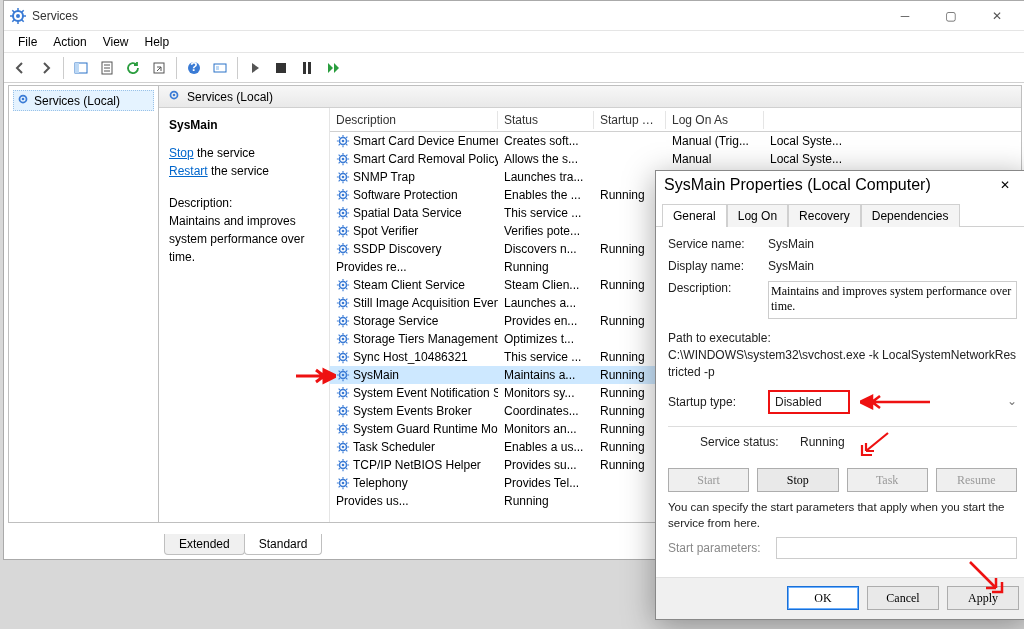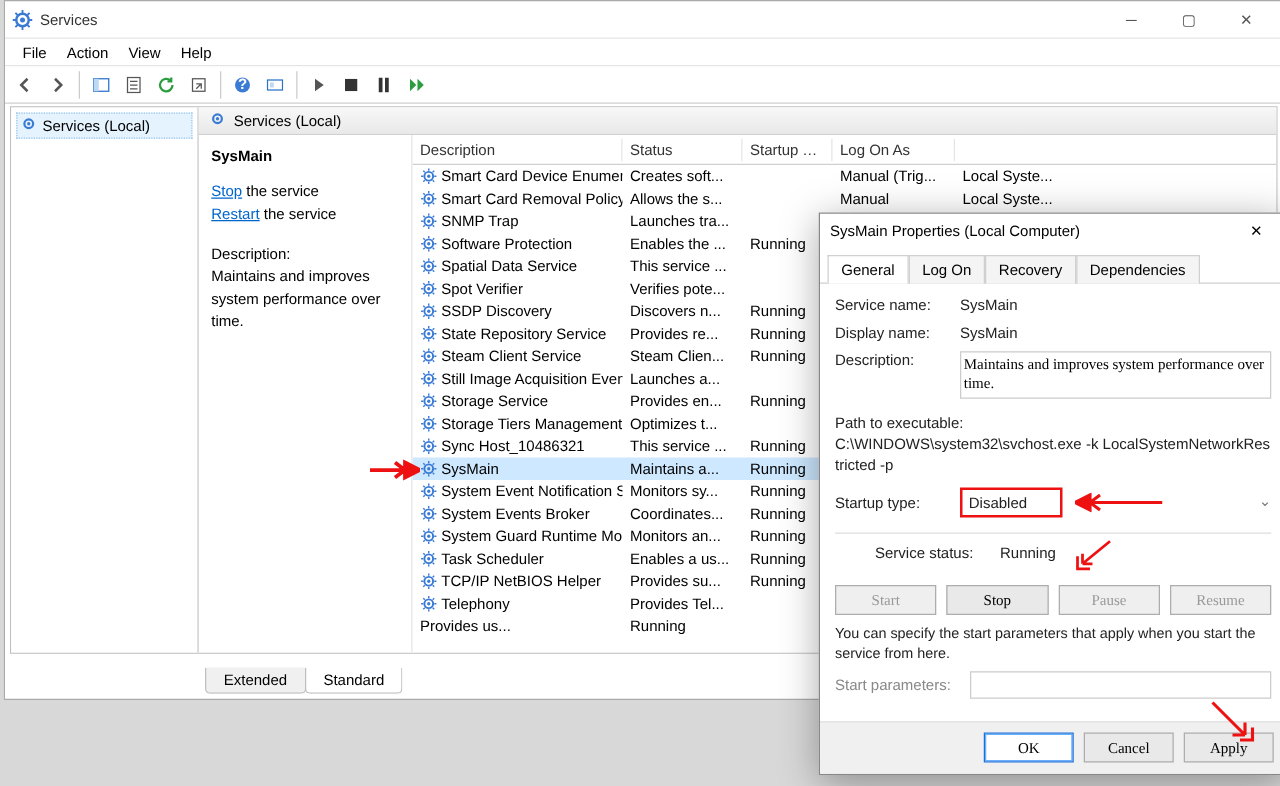--- a/index.html
+++ b/index.html
@@ -45,21 +45,21 @@
 .tabs-bottom { position:absolute; bottom:4px; left:160px; height:26px; display:flex; align-items:flex-end; }
 .tabb { border:1px solid #bfbfbf; border-top:none; padding:3px 14px; background:#fff; border-radius:0 0 4px 4px; margin-right:-1px; }
 .tabb.inactive { background:#f0f0f0; }
 
 
 .red-arrow { position:absolute; pointer-events:none; }
 
 
 .dlg { position:absolute; left:655px; top:170px; width:375px; height:450px; background:#fff; border:1px solid #888; box-shadow:0 6px 30px rgba(0,0,0,.35); }
 .dlg .dlg-title { height:28px; display:flex; align-items:center; padding:0 8px; }
-.dlg .dlg-title .dt { flex:1; font-size:12px; }
+.dlg .dlg-title .dt { flex:1; font-size:16px; }
 .dlg .dclose { width:32px; height:24px; display:flex; align-items:center; justify-content:center; }
 .dlg-tabs { display:flex; border-bottom:1px solid #d0d0d0; padding:4px 6px 0 6px; gap:0; }
 .dlg-tab { padding:4px 10px; border:1px solid #d0d0d0; border-bottom:none; background:#f4f4f4; position:relative; top:1px; }
 .dlg-tab.active { background:#fff; }
 .dlg-body { padding:10px 12px 8px 12px; font-size:12px; color:#222; }
 .field-row { display:flex; margin-bottom:8px; align-items:flex-start; }
 .field-row .lab { width:100px; flex:0 0 100px; }
 .field-row .val { flex:1; }
 textarea.desc { width:100%; height:38px; resize:none; border:1px solid #ccc; font:12px "Segoe UI"; padding:2px; background:#fff; }
 .path-block { margin:6px 0 10px 0; line-height:1.4; }
@@ -311,28 +311,20 @@
                     <path d="M8 1v2M8 13v2M1 8h2M13 8h2M3 3l1.4 1.4M11.6 11.6L13 13M3 13l1.4-1.4M11.6 4.4L13 3" stroke="#3a7bd5" stroke-width="1.3"></path>
                   </svg>
                   <span>SSDP Discovery</span>
                 </div>
                 <div class="cell">Discovers n...</div>
                 <div class="cell">Running</div>
                 <div class="cell"></div>
                 <div class="cell"></div>
               </div>
               <div class="row">
-                <div class="cell">
-                  <svg class="gearico" viewBox="0 0 16 16">
-                    <circle cx="8" cy="8" r="4" fill="none" stroke="#3a7bd5" stroke-width="1.8"></circle>
-                    <circle cx="8" cy="8" r="1.5" fill="#3a7bd5"></circle>
-                    <path d="M8 1v2M8 13v2M1 8h2M13 8h2M3 3l1.4 1.4M11.6 11.6L13 13M3 13l1.4-1.4M11.6 4.4L13 3" stroke="#3a7bd5" stroke-width="1.3"></path>
-                  </svg>
-                  <span>State Repository Service</span>
-                </div>
                 <div class="cell">Provides re...</div>
                 <div class="cell">Running</div>
                 <div class="cell"></div>
                 <div class="cell"></div>
               </div>
               <div class="row">
                 <div class="cell">
                   <svg class="gearico" viewBox="0 0 16 16">
                     <circle cx="8" cy="8" r="4" fill="none" stroke="#3a7bd5" stroke-width="1.8"></circle>
                     <circle cx="8" cy="8" r="1.5" fill="#3a7bd5"></circle>
@@ -568,21 +560,21 @@
       <div class="val" style="position:relative;">
         <span>Running</span>
         <svg style="position:absolute;left:60px;top:-4px;" width="30" height="26">
             <path d="M28 2 L6 20 M6 20 L6 12 M6 20 L14 20 M2 14 L2 24 L12 24" stroke="#e11" stroke-width="2.2" fill="none"></path>
           </svg>
       </div>
     </div>
     <div class="svc-btns">
       <button disabled="">Start</button>
       <button>Stop</button>
-      <button disabled="">Pause</button>
+      <button disabled="">Task</button>
       <button disabled="">Resume</button>
     </div>
     <div class="note">You can specify the start parameters that apply when you start the service from here.</div>
     <div class="param-row">
       <div class="lab">Start parameters:</div>
       <input type="text" disabled="" style="">
     </div>
   </div>
   <div class="dlg-footer">
     <button class="primary">OK</button>

